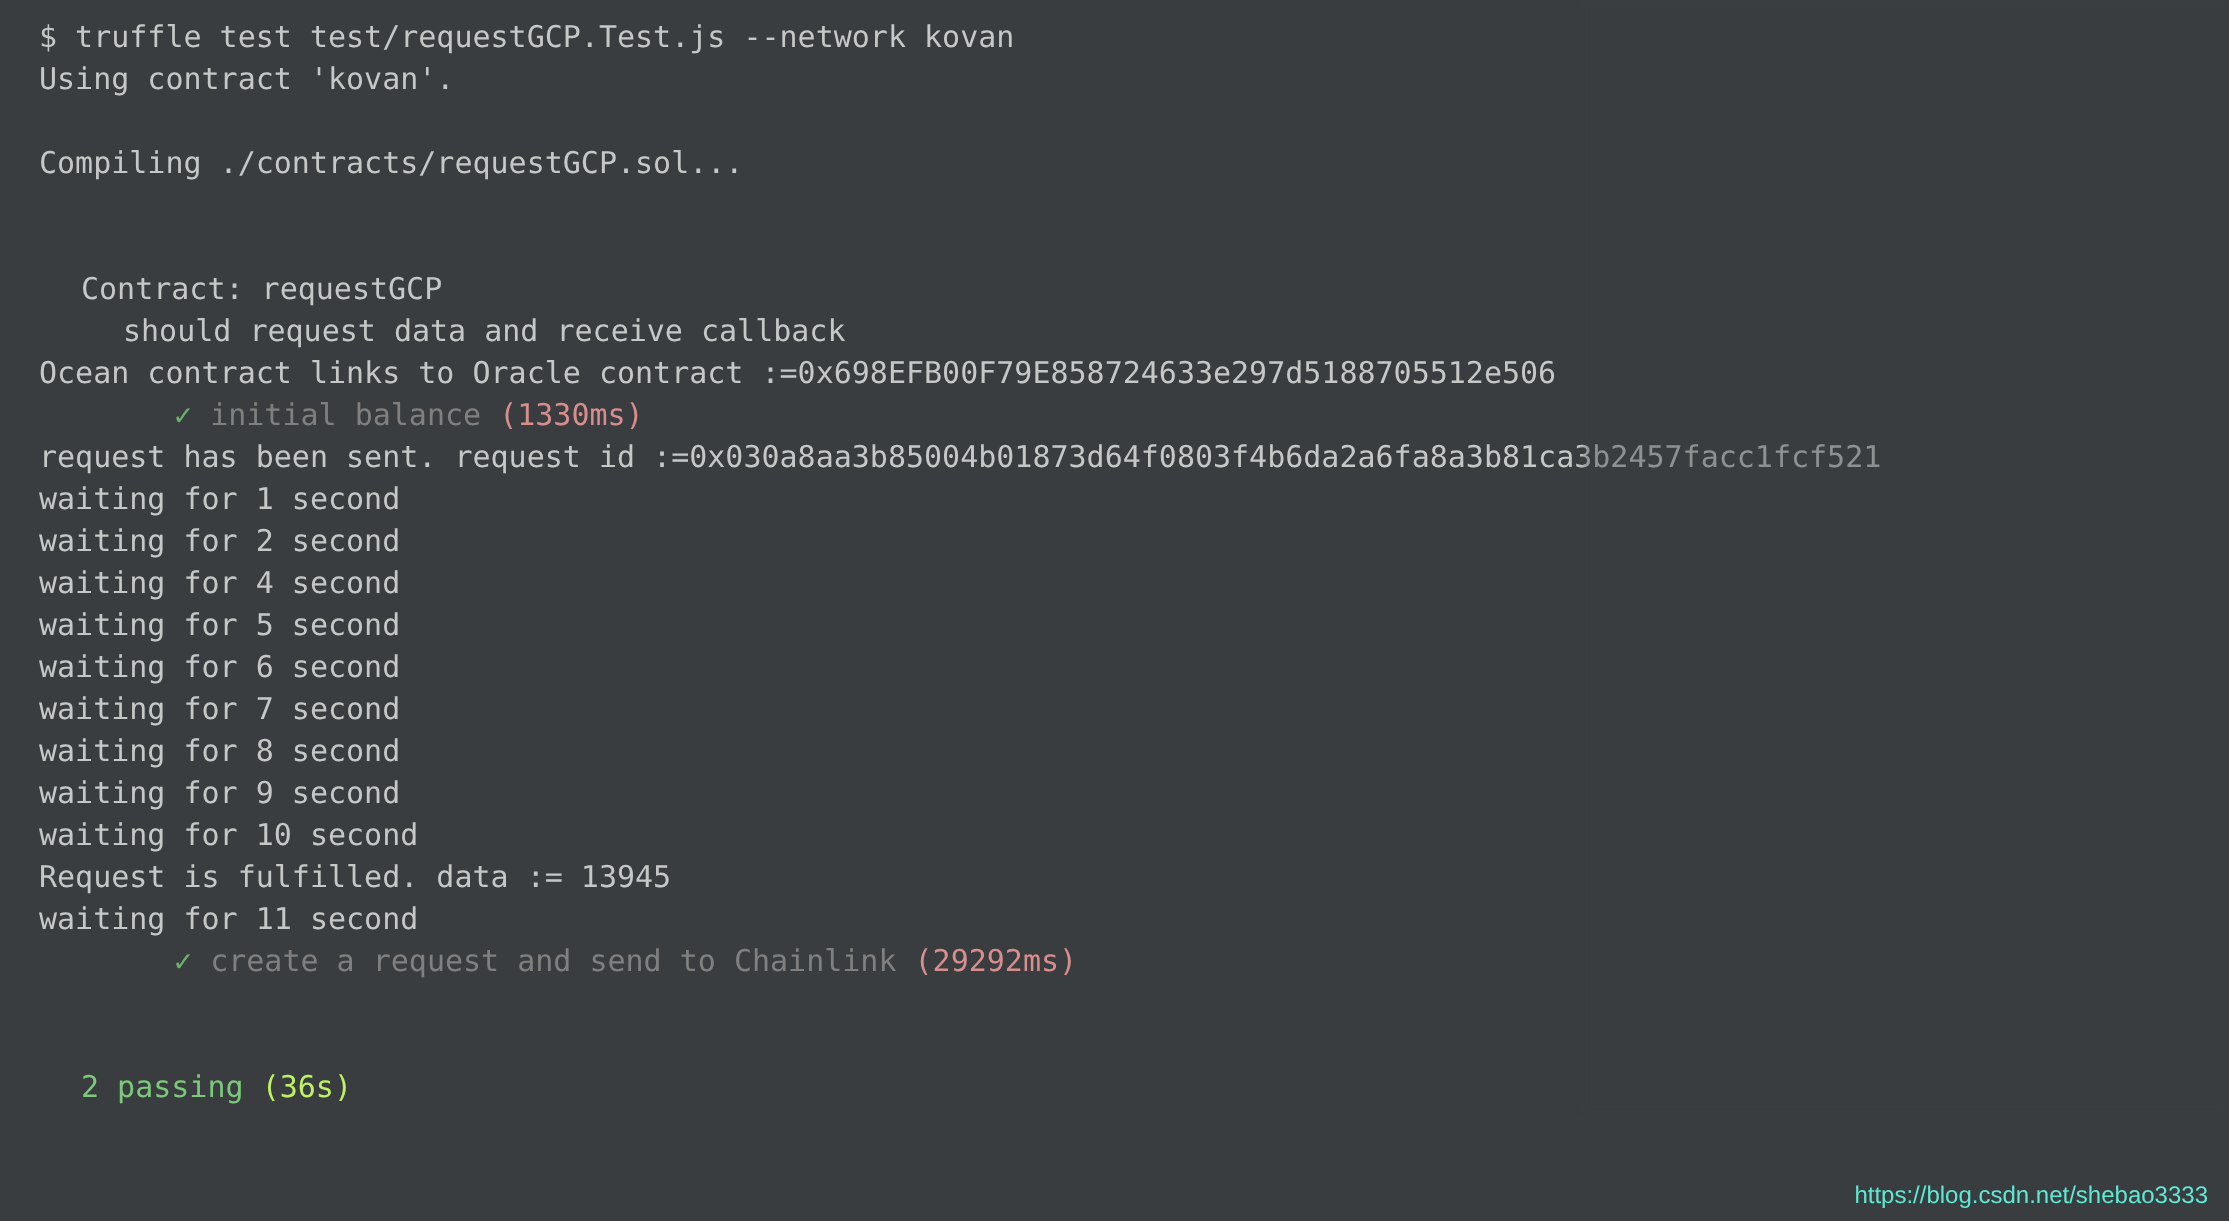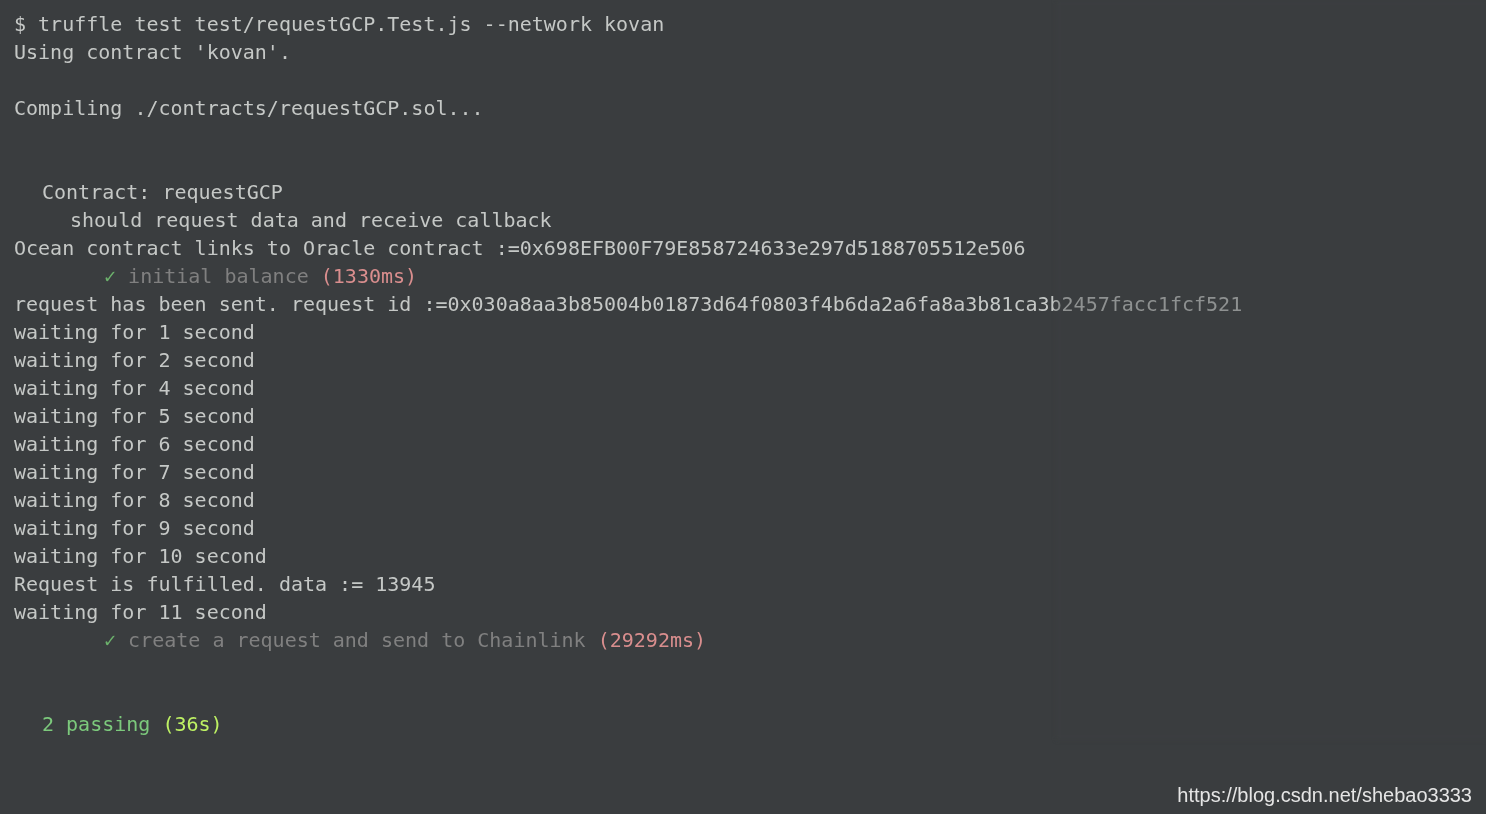--- a/index.html
+++ b/index.html
@@ -15,20 +15,21 @@
       line-height: 1.4;
       padding: 10px 14px;
       width: 1486px;
       height: 814px;
       position: relative;
       overflow: hidden;
     }
     .line {
       white-space: pre;
       color: #c5c8c6;
+      margin-left: 12px;
     }
     .dim {
       color: #808080;
     }
     .checkmark {
       color: #6cb26c;
     }
     .duration {
       color: #d98e8e;
     }
@@ -50,22 +51,22 @@
     .spacer {
       height: 28px;
     }
     .spacer-double {
       height: 56px;
     }
     .watermark {
       position: absolute;
       bottom: 5px;
       right: 14px;
-      color: #e5e5e5;
-      font-size: 20px;
+      color: #5eead4;
+      font-size: 16px;
       font-family: Arial, sans-serif;
     }
     .blur-panel {
       position: absolute;
       top: 0;
       right: 0;
       width: 430px;
       height: 740px;
       background: rgba(60, 63, 65, 0.4);
       filter: blur(2px);

